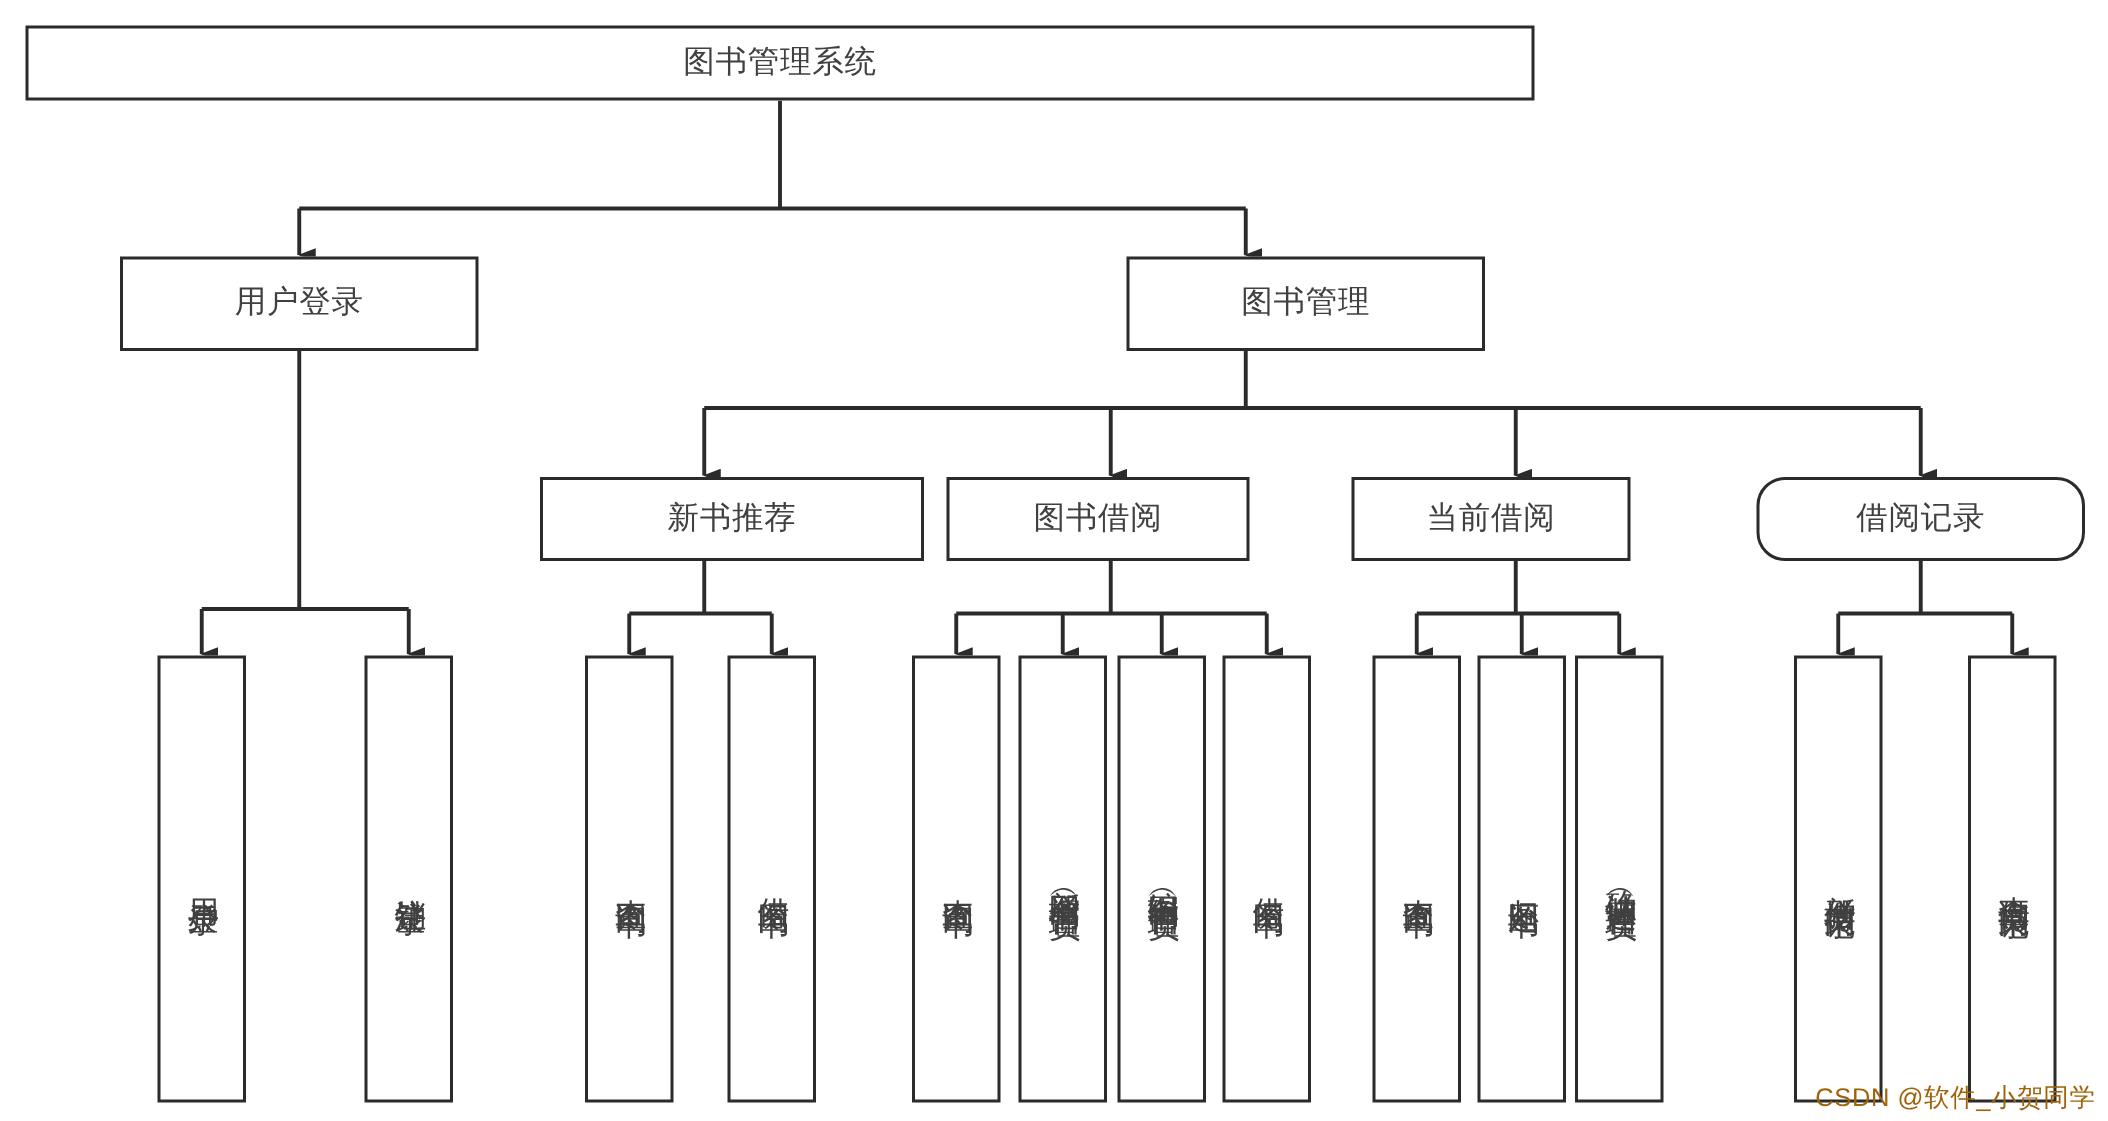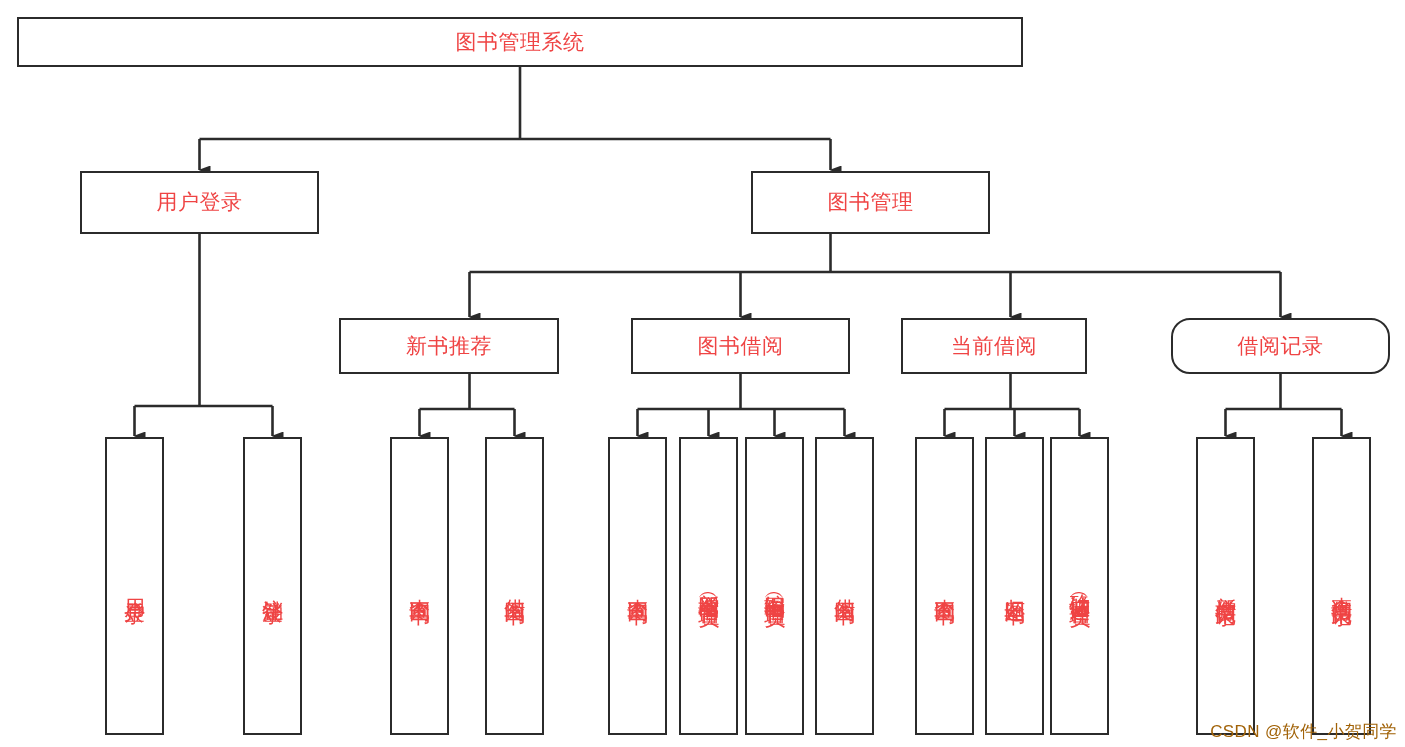--- a/index.html
+++ b/index.html
@@ -28,21 +28,21 @@
     position: absolute;
     box-sizing: border-box;
     background: #ffffff;
     border: 2px solid #2b2b2b;
     display: flex;
     align-items: center;
     justify-content: center;
     overflow: hidden;
   }
   .node-label {
-    color: #ef4444;
+    color: #404040;
     font-size: 21px;
     line-height: 1.18;
     letter-spacing: 0.5px;
     white-space: nowrap;
     text-align: center;
   }
   .node-box.vertical {
     align-items: center;
     justify-content: center;
   }
@@ -117,24 +117,24 @@
   <div id="nodes-layer">
       <div class="node-box" style="left: 17px; top: 17px; width: 1006px; height: 50px;">
         <span class="node-label">图书管理系统</span>
       </div>
       <div class="node-box" style="left: 80px; top: 171px; width: 239px; height: 63px;">
         <span class="node-label">用户登录</span>
       </div>
       <div class="node-box" style="left: 711px; top: 171px; width: 239px; height: 63px; margin-left: 40px;">
         <span class="node-label">图书管理</span>
       </div>
-      <div class="node-box" style="left: 339px; top: 318px; width: 220px; height: 56px;">
+      <div class="node-box" style="left: 360px; top: 318px; width: 256px; height: 56px;">
         <span class="node-label">新书推荐</span>
       </div>
-      <div class="node-box" style="left: 631px; top: 318px; width: 219px; height: 56px;">
+      <div class="node-box" style="left: 631px; top: 318px; width: 202px; height: 56px;">
         <span class="node-label">图书借阅</span>
       </div>
       <div class="node-box" style="left: 901px; top: 318px; width: 186px; height: 56px;">
         <span class="node-label">当前借阅</span>
       </div>
       <div class="node-box" style="left: 1171px; top: 318px; width: 219px; height: 56px; border-radius: 19px;">
         <span class="node-label">借阅记录</span>
       </div>
       <div class="node-box vertical" style="left: 105px; top: 437px; width: 59px; height: 298px;">
         <span class="node-label">用户登录</span>

